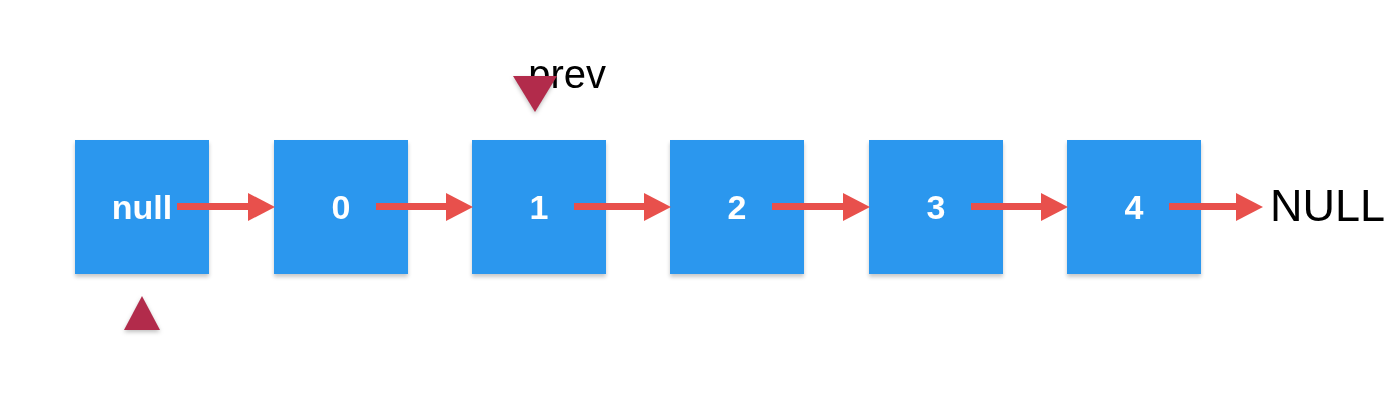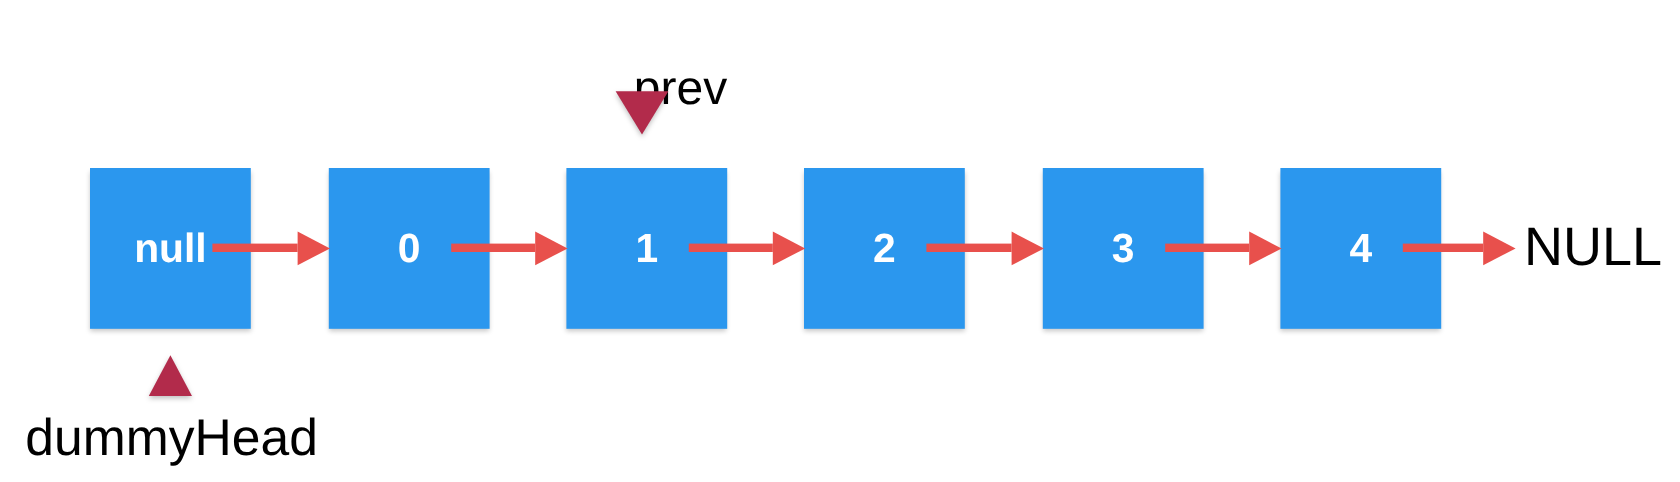--- a/index.html
+++ b/index.html
@@ -121,17 +121,16 @@
   <div class="node" style="left:1067px">4</div>
 
   <div class="arrow" style="left:177px;width:71px"></div>
   <div class="arrow" style="left:376px;width:70px"></div>
   <div class="arrow" style="left:574px;width:70px"></div>
   <div class="arrow" style="left:772px;width:71px"></div>
   <div class="arrow" style="left:971px;width:70px"></div>
   <div class="arrow" style="left:1169px;width:67px"></div>
 
   <div class="tri-up"></div>
-  <div class="lbl lbl-dummyhead">dummyHead</div>
 
   <div class="lbl lbl-null">NULL</div>
 
 </div>
 
 </body></html>

